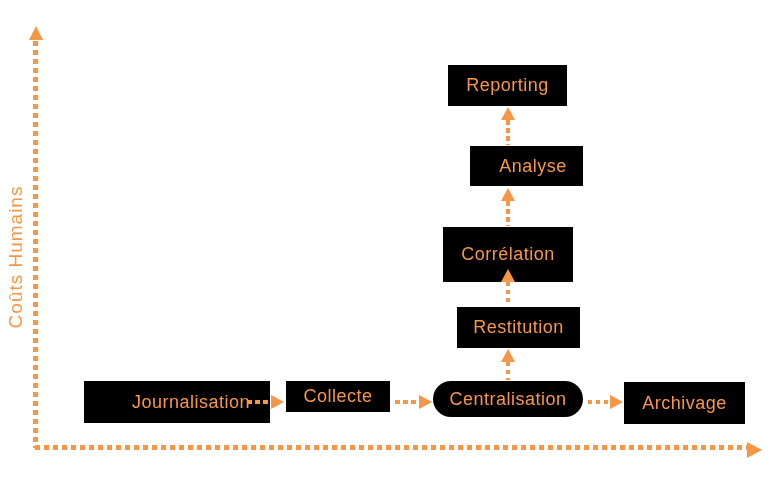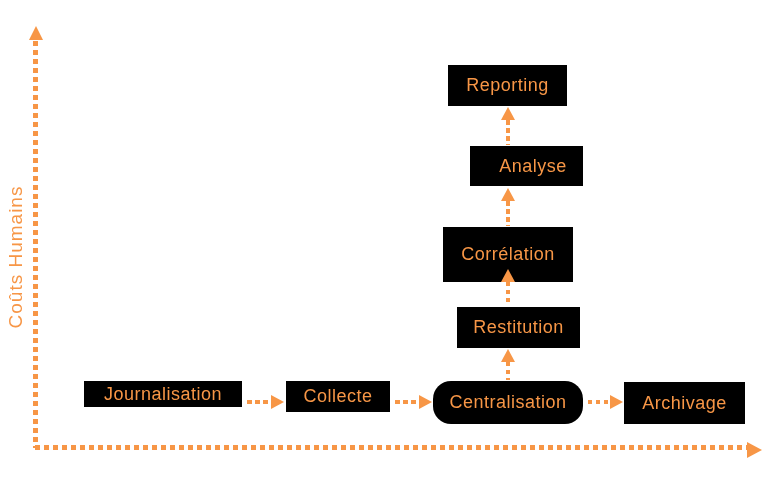--- a/index.html
+++ b/index.html
@@ -88,23 +88,23 @@
 
 <div class="canvas">
 
   <div class="tri up axis" style="left:29px; top:26px;"></div>
   <div class="dots-v" style="left:33px; top:41px; height:407px;"></div>
   <div class="axis-label y" style="left:16px; top:257px;">Coûts Humains</div>
 
   <div class="dots-h" style="left:35px; top:445px; width:713px;"></div>
   <div class="tri right axis" style="left:747px; top:442px;"></div>
 
-  <div class="box" style="left:84px;  top:381px; width:158px; height:26px;">Journalisation</div>
+  <div class="box" style="left:84px;  top:381px; width:158px; height:42px;padding-left:28px;">Journalisation</div>
   <div class="box" style="left:286px; top:381px; width:104px; height:31px;">Collecte</div>
-  <div class="box" style="left:433px; top:381px; width:150px; height:43px;border-radius:18px;">Centralisation</div>
+  <div class="box" style="left:433px; top:381px; width:150px; height:36px;border-radius:18px;">Centralisation</div>
   <div class="box" style="left:624px; top:382px; width:121px; height:42px;">Archivage</div>
 
   <div class="box" style="left:447px; top:307px; width:123px; height:41px;margin-left:10px;">Restitution</div>
   <div class="box" style="left:443px; top:227px; width:130px; height:55px;">Corrélation</div>
   <div class="box" style="left:470px; top:146px; width:100px; height:40px;padding-left:13px;">Analyse</div>
   <div class="box" style="left:448px; top:65px;  width:119px; height:41px;">Reporting</div>
 
   <div>
     <div class="dots-h small" style="left:247px; top:400px; width:25px;"></div>
     <div class="tri right" style="left:271px; top:395px;"></div>

